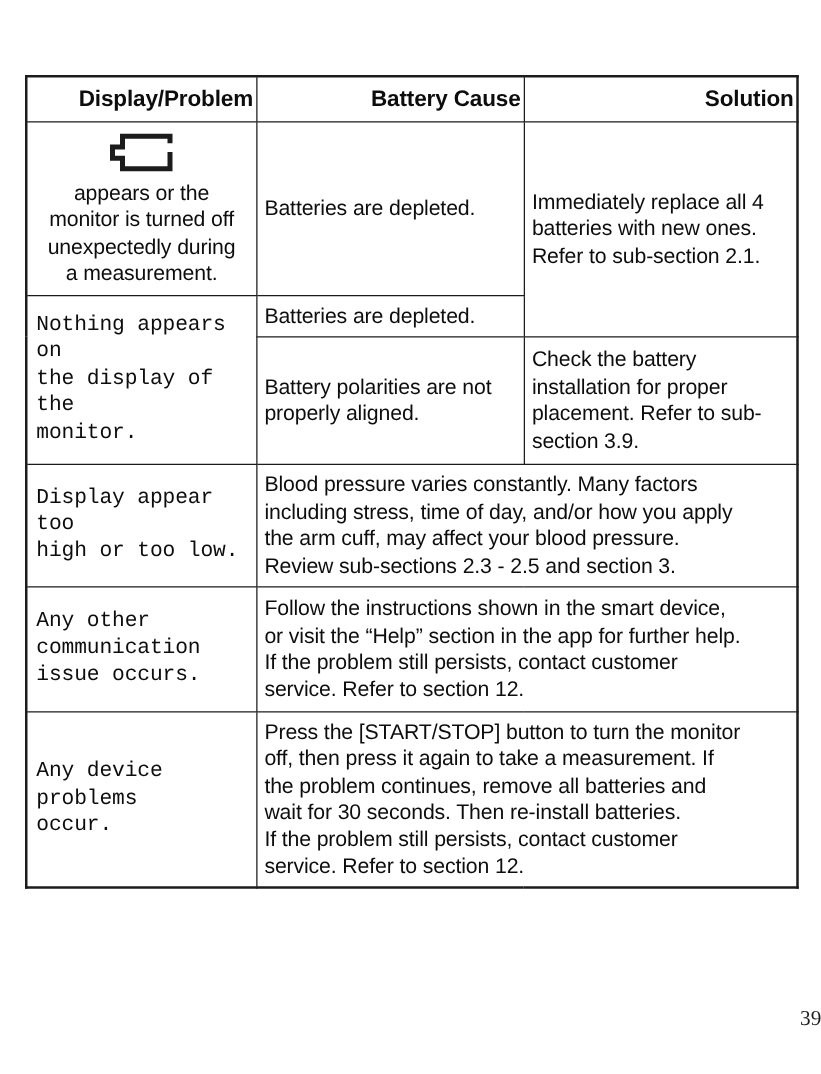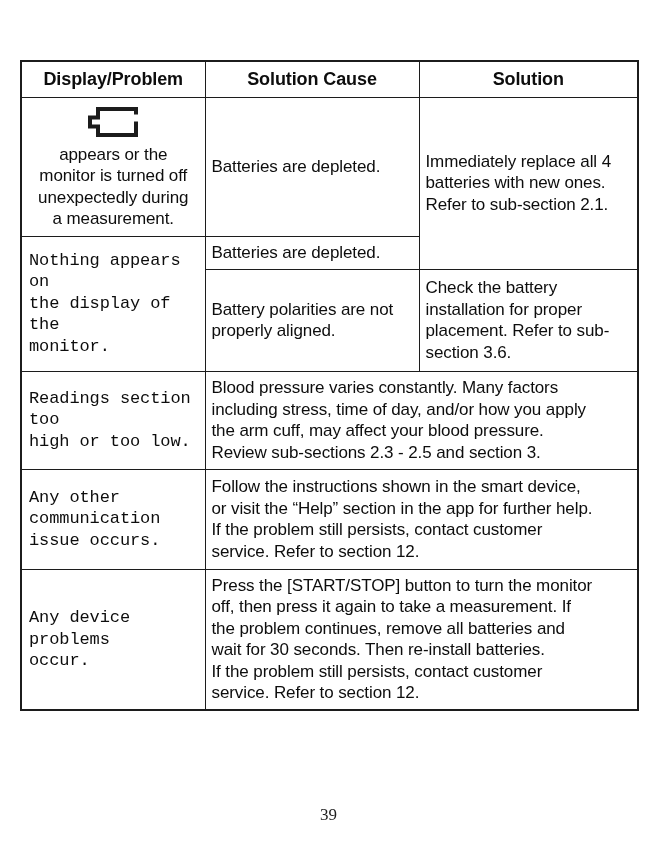--- a/index.html
+++ b/index.html
@@ -28,60 +28,60 @@
     font-size: 17px;
     line-height: 21.5px;
     letter-spacing: -0.1px;
     color: #0d0d0d;
     padding: 3px 4px 3px 6px;
     overflow: hidden;
   }
   .trouble th {
     font-size: 18px;
     font-weight: bold;
-    text-align: center;
+    text-align: right;
     padding: 4px 2px;
   }
   .pre { white-space: pre-line; }
   td.problem { padding-left: 7px; padding-right: 6px; font-family: Liberation Mono, monospace; }
   td.centered { text-align: center; padding-left: 4px; padding-right: 4px; margin-top: 36px; }
   tr.r-hdr { height: 36px; }
   tr.r-a { height: 139px; }
   tr.r-b { height: 33px; }
   tr.r-c { height: 102px; }
   tr.r-d { height: 98px; }
   tr.r-e { height: 100px; }
   tr.r-f { height: 141px; }
   .battery-svg { display: block; margin: 2px auto 6px auto; }
   .page-number {
     position: absolute;
     left: 0;
     right: 0;
     top: 805px;
-    text-align: center;
+    text-align: right;
     font-family: "Liberation Serif", "DejaVu Serif", serif;
     font-size: 17px;
     color: #1f1f1f;
   }
 </style>
 </head>
 <body>
 
 <div class="page">
 
   <table class="trouble">
     <colgroup>
       <col style="width:184px">
       <col style="width:214px">
       <col style="width:219px">
     </colgroup>
     <tbody>
       <tr class="r-hdr">
         <th>Display/Problem</th>
-        <th>Solution Cause</th>
+        <th>Battery Cause</th>
         <th>Solution</th>
       </tr>
 
       <tr class="r-a">
         <td class="centered">
           <svg class="battery-svg" width="54" height="32" viewBox="0 0 54 32" aria-hidden="true">
             <path d="M50,15.5 L50,29 L12,29 L12,20.5 L4,20.5 L4,11.5 L12,11.5 L12,3 L50,3 L50,8.5" fill="none" stroke="#1c1c1c" stroke-width="4" stroke-linejoin="miter" stroke-linecap="butt"></path>
           </svg>
           <span class="pre">appears or the
 monitor is turned off
@@ -111,27 +111,27 @@
 
       <tr class="r-c">
         <td>
           <span class="pre">Battery polarities are not
 properly aligned.</span>
         </td>
         <td>
           <span class="pre">Check the battery
 installation for proper
 placement. Refer to sub-
-section 3.6.</span>
+section 3.9.</span>
         </td>
       </tr>
 
       <tr class="r-d">
         <td class="problem">
-          <span class="pre">Readings section too
+          <span class="pre">Display appear too
 high or too low.</span>
         </td>
         <td colspan="2">
           <span class="pre">Blood pressure varies constantly. Many factors
 including stress, time of day, and/or how you apply
 the arm cuff, may affect your blood pressure.
 Review sub-sections 2.3 - 2.5 and section 3.</span>
         </td>
       </tr>
 

